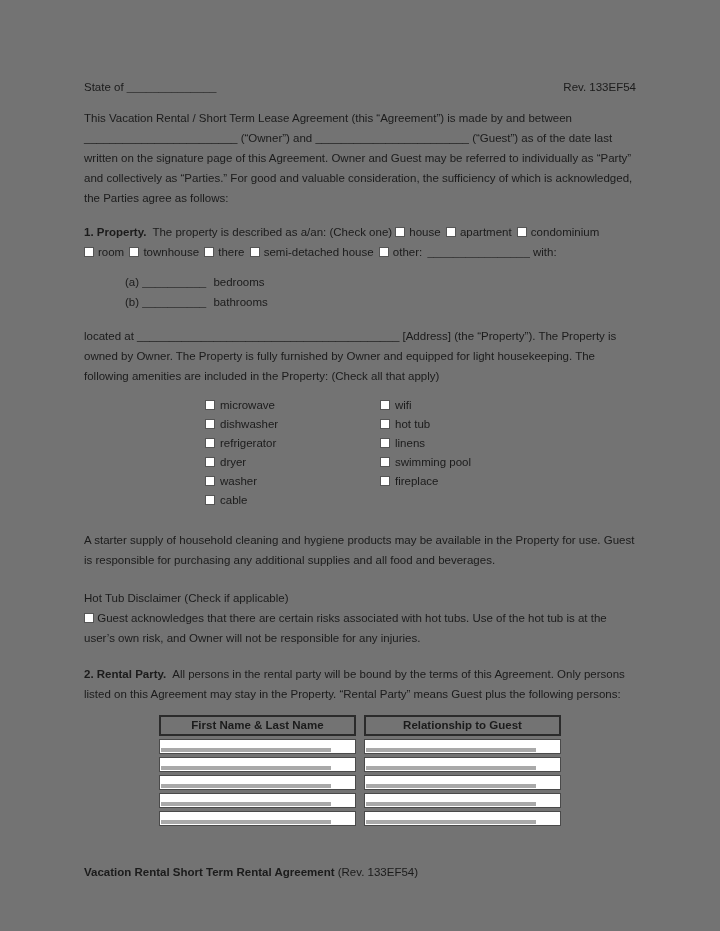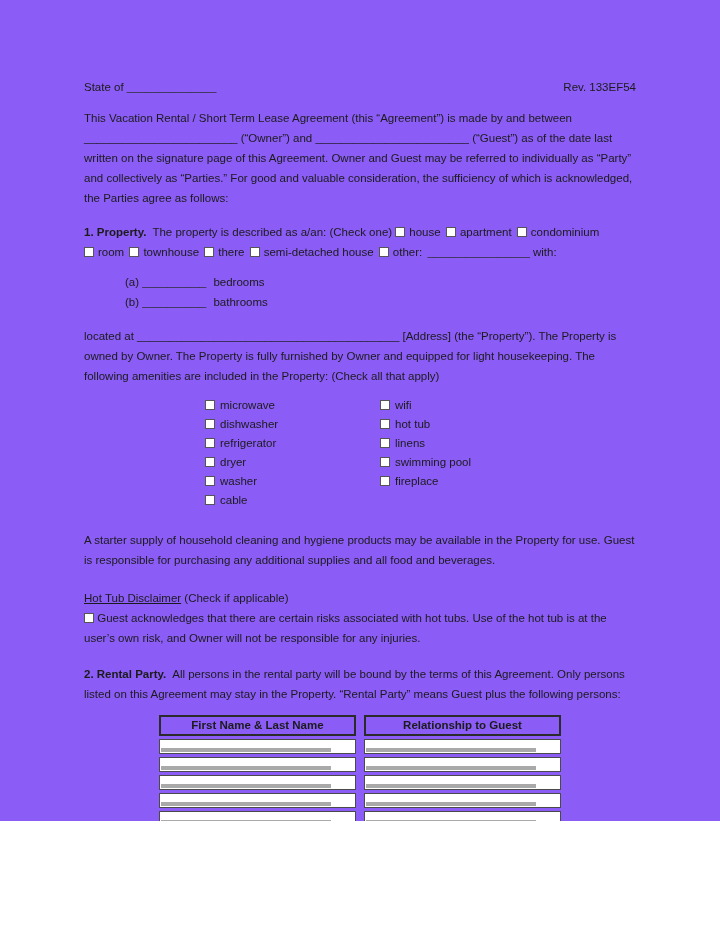--- a/index.html
+++ b/index.html
@@ -1,18 +1,18 @@
 <!DOCTYPE html>
 <html><head>
 <meta charset="utf-8">
 <style>
   * { margin:0; padding:0; box-sizing:border-box; }
   html,body { background:#ffffff; }
   body { font-family:"Liberation Sans", sans-serif; color:#1b1b1b; }
-  .page { width:720px; height:821px; background:#8b5cf6; padding:80px 84px 0 84px; overflow:hidden; }
+  .page { width:720px; height:931px; background:#737373; padding:80px 84px 0 84px; overflow:hidden; }
 
   .doc-header { display:flex; justify-content:space-between; font-size:11.5px; line-height:14px; }
   .blank { white-space:nowrap; color:#2a2a2a; }
 
   .title { font-size:21px; font-weight:bold; text-align:center; letter-spacing:0.2px;
            margin-top:12px; padding-bottom:5px; border-bottom:3px solid #3f3f3f; color:#111; }
 
   .para { font-size:11.5px; line-height:20px; margin-top:14px; }
   .para strong.sec { margin-right:6px; }
 
@@ -22,21 +22,21 @@
   .cbi .cb { margin-right:4px; }
 
   .ab-list { margin:10px 0 0 41px; font-size:11.5px; line-height:20px; }
   .ab-list .label { margin-left:4px; }
 
   .amenities { display:flex; margin:10px 0 0 121px; font-size:11.5px; }
   .amen-col { line-height:19px; }
   .amen-col.left { width:175px; }
   .amen-item .cb { margin-right:5px; }
 
-  .u { text-decoration:underline; }
+  .u { }
 
   .party-table { width:402px; margin:11px auto 0 auto; display:grid;
                  grid-template-columns:1fr 1fr; column-gap:8px; row-gap:3px; }
   .pt-header { border:2px solid #2b2b2b; font-weight:bold; font-size:11.5px; text-align:center;
                padding:2px 0 3px 0; }
   .pt-cell { height:15px; border:1px solid #4a4a4a; position:relative; background:#fff; }
   .pt-fill { position:absolute; left:1px; bottom:1px; height:4px; width:87%; background:#a9a9a9; }
 
   .footer { font-size:11.5px; margin-top:40px; }
 </style>

